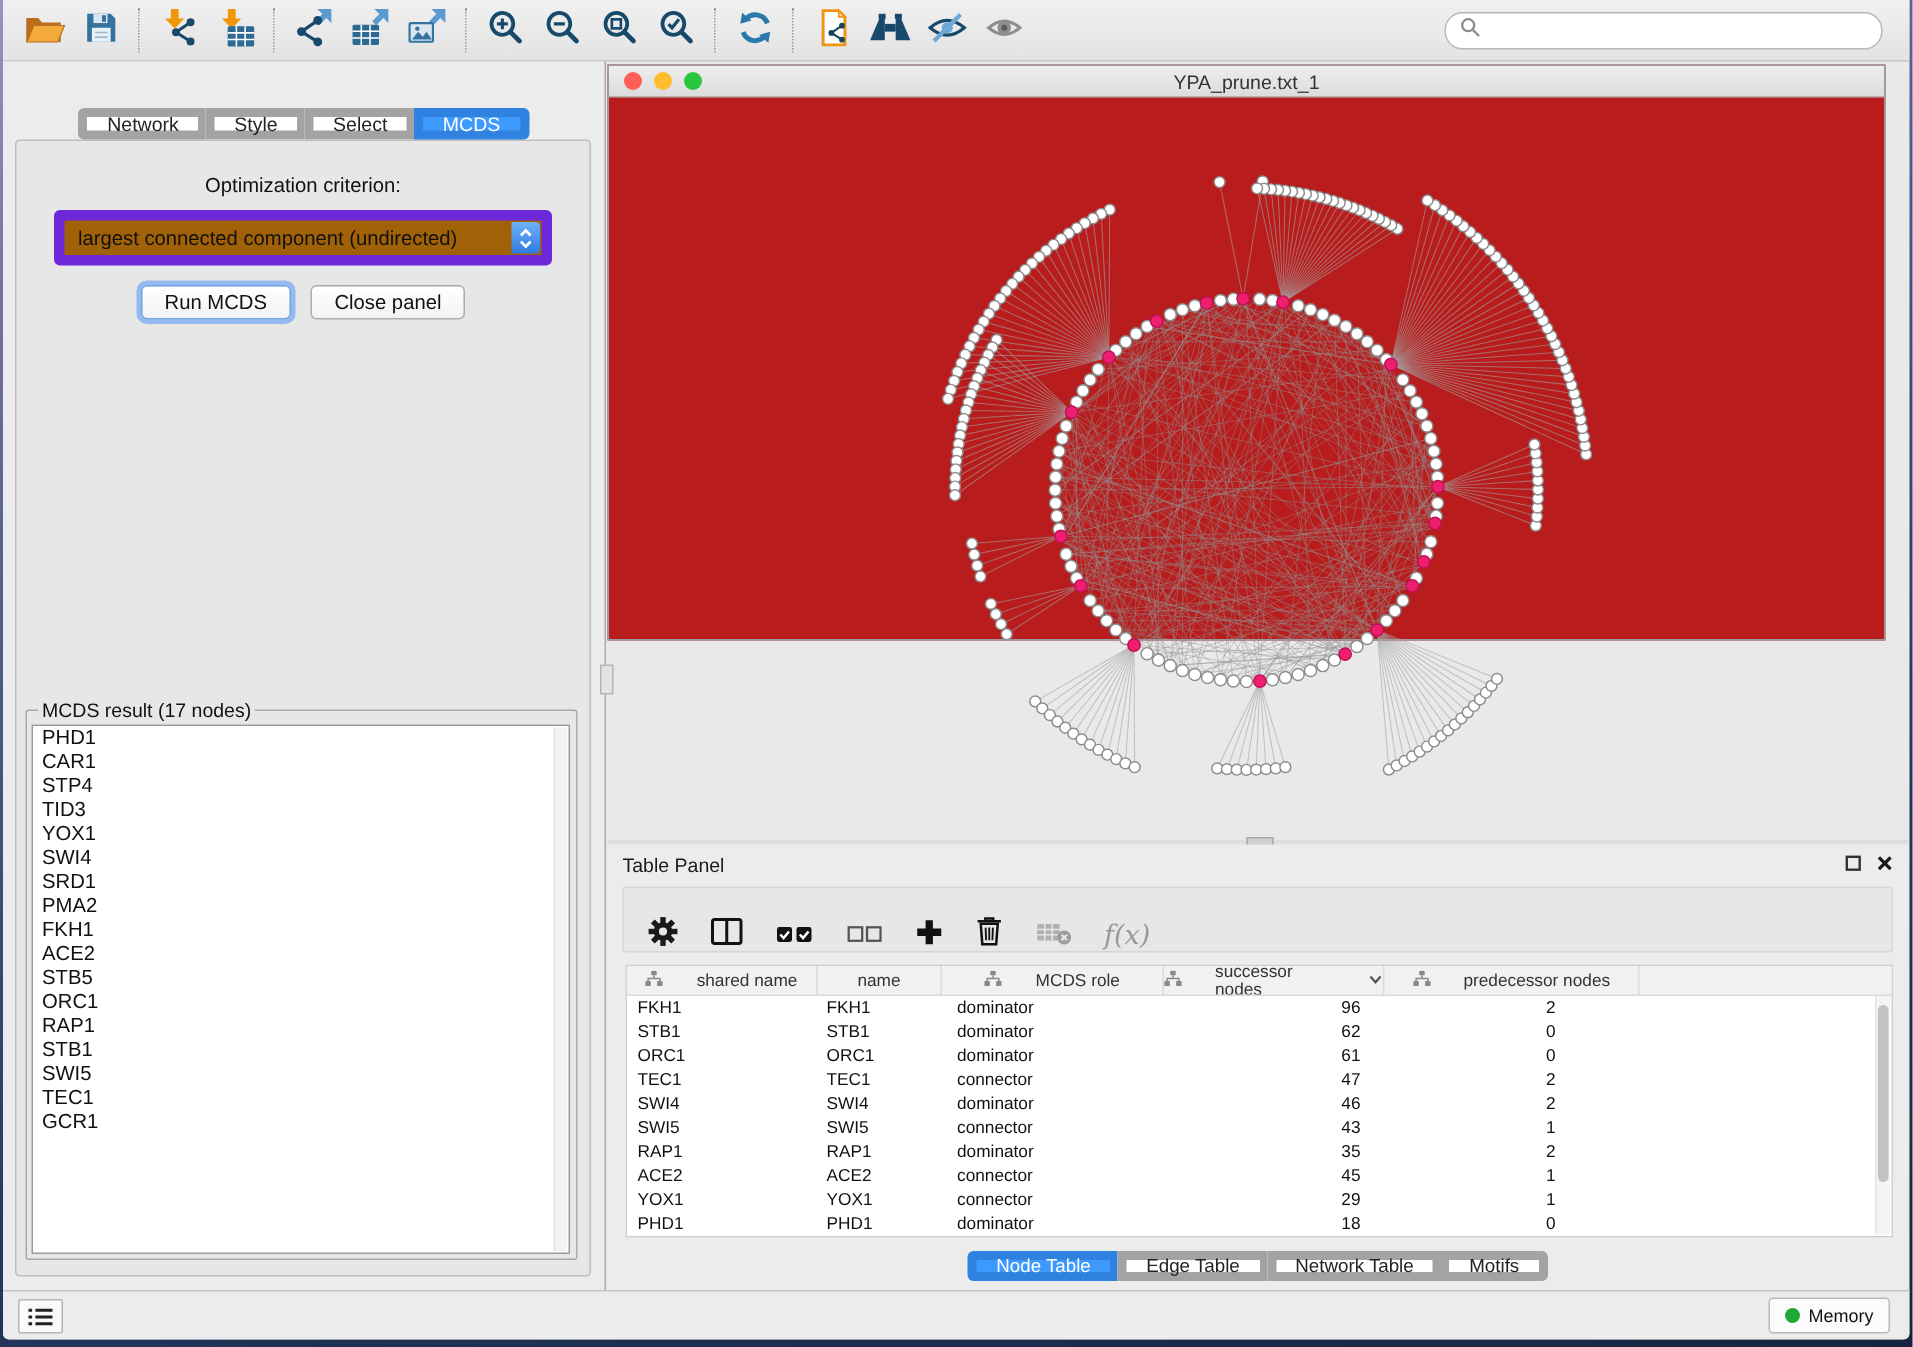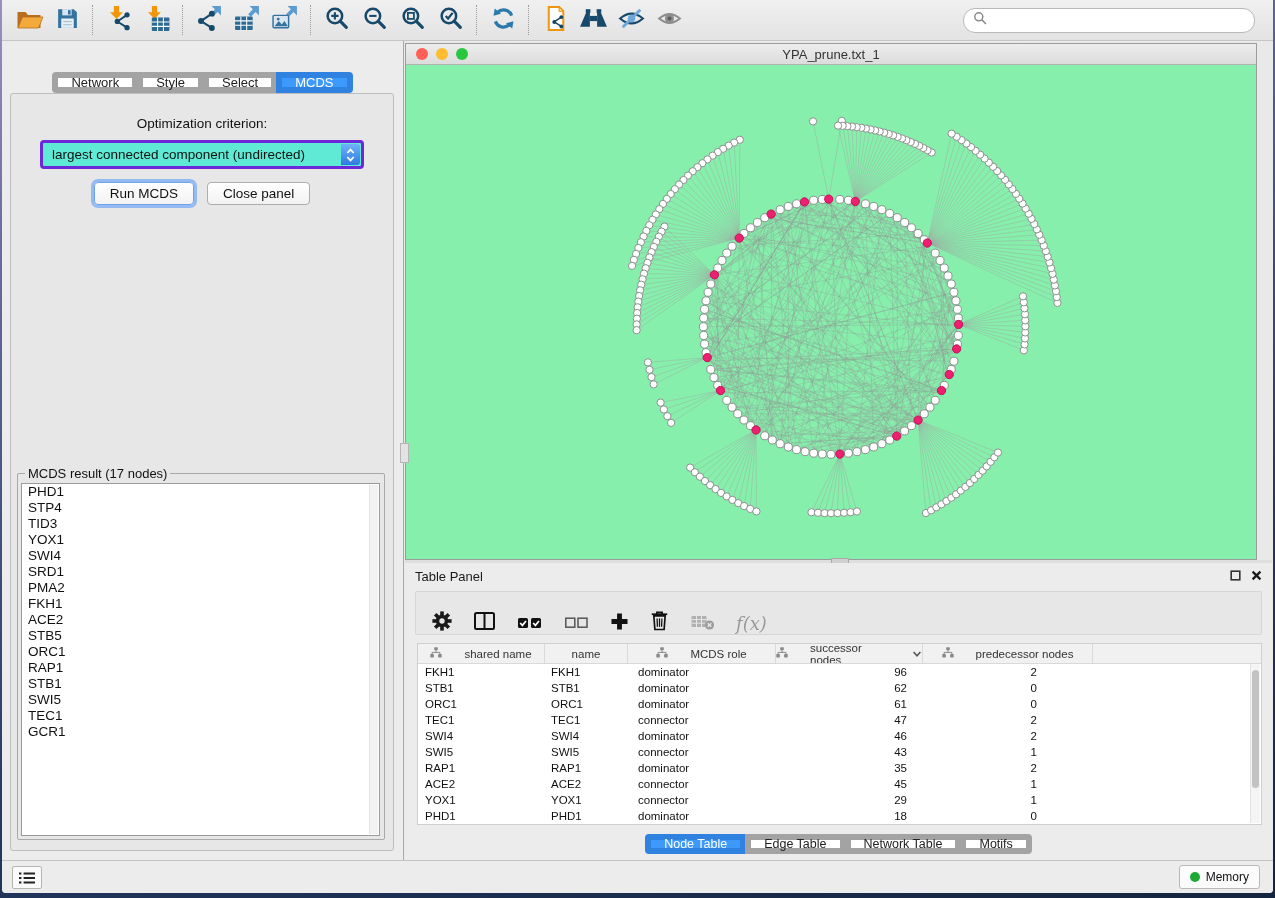--- a/index.html
+++ b/index.html
@@ -21,33 +21,33 @@
   .panel-header{height:26px;display:flex;align-items:center;padding:0 10px;font-size:13px;color:#1a1a1a;}
   .panel-header .ph-icons{margin-left:auto;display:flex;gap:10px;align-items:center;}
   .cp-tabs{position:absolute;top:31px;left:0;right:0;display:flex;justify-content:center;z-index:2;}
   .tab-btn{height:21px;padding:0 13px;font-size:13px;color:#222;background:#fff;border:6px solid #a3a3a3;margin-left:-1px;display:flex;align-items:center;}
   .tab-btn:first-child{border-radius:4px 0 0 4px;margin-left:0;}
   .tab-btn:last-child{border-radius:0 4px 4px 0;}
   .tab-btn.active{background:#3d99fc;border-color:#2f82e0;color:#fff;}
   .cp-box{position:absolute;top:52px;left:8px;right:9px;bottom:10px;border:1px solid #bdbdbd;border-radius:3px;background:#e7e7e7;}
   .opt-label{margin-top:22px;text-align:center;font-size:13.5px;color:#111;}
   .select-row{display:flex;justify-content:center;margin-top:9px;}
-  .mac-select{width:318px;height:23px;background:#5eead4;border:3px solid #6d28d9;border-radius:4px;display:flex;align-items:center;position:relative;}
+  .mac-select{width:318px;height:23px;background:#a16207;border:7px solid #6d28d9;border-radius:4px;display:flex;align-items:center;position:relative;}
   .mac-select .sel-text{flex:1;font-size:13.5px;color:#111;padding-left:9px;white-space:nowrap;overflow:hidden;}
   .mac-select .stepper{width:19px;height:21px;margin:0 1px 0 0;border-radius:0 3px 3px 0;background:linear-gradient(#6fb1f9,#2e7be0);display:flex;flex-direction:column;align-items:center;justify-content:center;gap:1px;}
   .btn-row{display:flex;justify-content:center;gap:13px;margin-top:13px;}
   .mac-btn{height:23px;padding:0 15px;font-size:13.5px;color:#111;background:linear-gradient(#ffffff,#f2f2f2);border:1px solid #adadad;border-radius:4px;display:flex;align-items:center;}
   .mac-btn.focused{box-shadow:0 0 0 3px rgba(82,148,250,.55);border-color:#6ba4e8;}
   .mcds-fieldset{position:absolute;top:372px;left:6px;right:8px;bottom:10px;border:1px solid #a9a9a9;border-radius:2px;margin:0;padding:2px 4px 3px 3px;}
   .mcds-fieldset legend{font-size:13px;color:#111;padding:0 3px;margin-left:4px;}
   .mcds-list{position:relative;width:100%;height:100%;background:#fff;border:1px solid #9a9a9a;box-sizing:border-box;overflow:hidden;}
   .mcds-list .item{font-size:13.5px;color:#111;line-height:16px;padding-left:6px;}
   .mcds-scroll{position:absolute;top:1px;bottom:1px;right:1px;width:8px;background:#f2f2f2;border-left:1px solid #e2e2e2;}
   
-  .net-frame{position:absolute;left:403px;top:43px;right:16px;height:517px;border:1px solid #9c9c9c;box-sizing:border-box;background:#86efac;}
+  .net-frame{position:absolute;left:403px;top:43px;right:16px;height:384px;border:1px solid #9c9c9c;box-sizing:border-box;background:#b91c1c;}
   .net-titlebar{height:20px;background:linear-gradient(#ededed,#dcdcdc);border-bottom:1px solid #b3b3b3;position:relative;display:flex;align-items:center;justify-content:center;font-size:13px;color:#333;}
   .traffic{position:absolute;left:10px;top:4px;display:flex;gap:8px;}
   .traffic span{width:12px;height:12px;border-radius:50%;display:block;}
   .net-canvas{width:100%;height:495px;display:block;}
   
   .v-split-handle{position:absolute;left:398px;top:443px;width:7px;height:18px;background:#e3e3e3;border:1px solid #b5b5b5;z-index:3;}
   .h-split{position:absolute;left:403px;top:560px;right:1px;height:3px;background:#dedede;}
   .h-split-handle{position:absolute;left:50%;top:-2px;width:16px;height:6px;margin-left:-8px;background:#cfcfcf;border:1px solid #ababab;}
   
   .table-panel{position:absolute;left:403px;top:563px;right:1px;bottom:32px;background:#ececec;}
@@ -264,20 +264,21 @@
       </div>
       <div class="btn-row">
         <button class="mac-btn focused">Run MCDS</button>
         <button class="mac-btn">Close panel</button>
       </div>
       <fieldset class="mcds-fieldset">
         <legend>MCDS result (17 nodes)</legend>
         <div class="mcds-list" id="mcds-list">
           <div class="mcds-scroll"></div>
         <div class="item">PHD1</div>
+            <div class="item">CAR1</div>
             <div class="item">STP4</div>
             <div class="item">TID3</div>
             <div class="item">YOX1</div>
             <div class="item">SWI4</div>
             <div class="item">SRD1</div>
             <div class="item">PMA2</div>
             <div class="item">FKH1</div>
             <div class="item">ACE2</div>
             <div class="item">STB5</div>
             <div class="item">ORC1</div>

